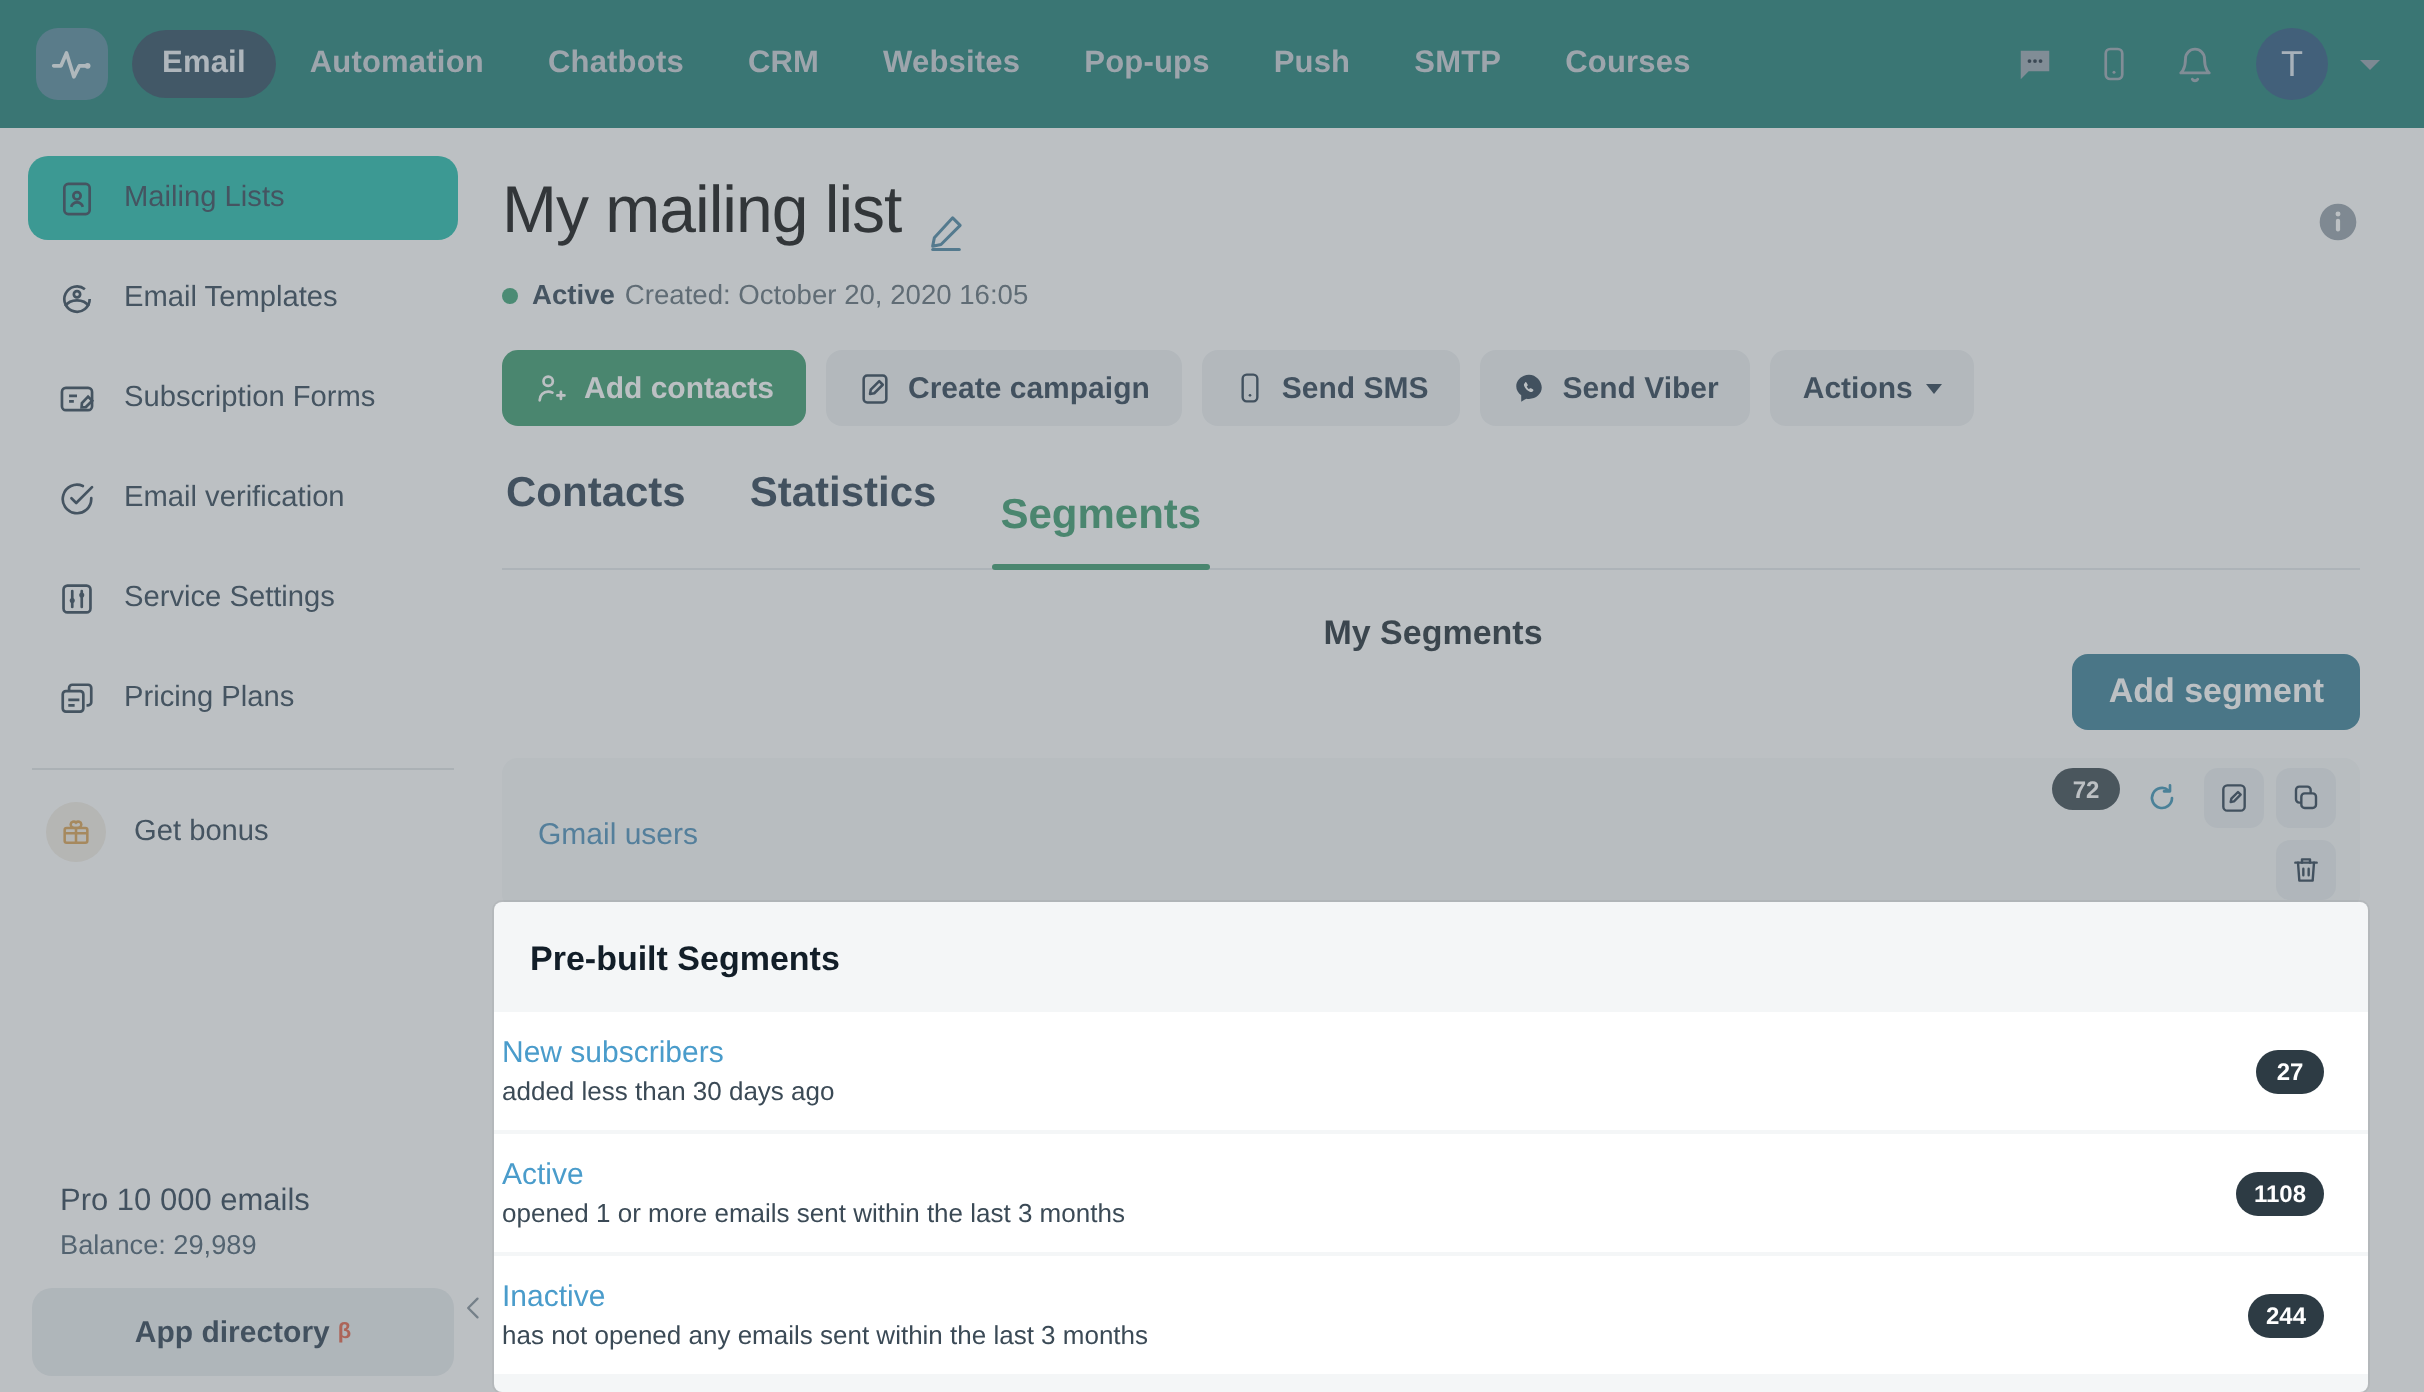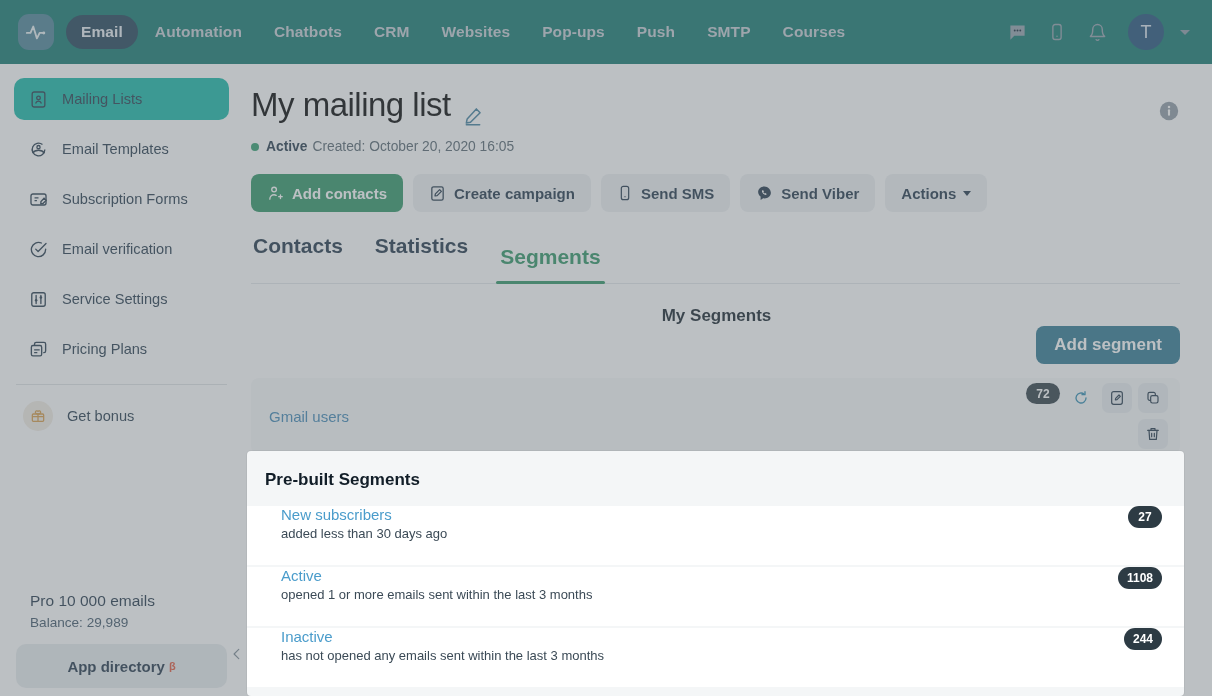--- a/index.html
+++ b/index.html
@@ -140,22 +140,22 @@
   .tool-col { display:flex; flex-direction:column; gap:6px; }
 
   
   .prebuilt-card {
     position:absolute; left:247px; top:451px; width:937px; height:245px;
     background:#f4f6f7; border-radius:4px; overflow:hidden; z-index:20;
     box-shadow: 0 0 0 1px rgba(0,0,0,0.04);
   }
   .prebuilt-title { font-size:17px; font-weight:700; color:#121e28; padding: 19px 0 16px 18px; }
   .pb-row {
-    background:#ffffff; height:59px; display:flex; align-items:flex-start;
-    padding: 0 22px 0 34px; margin-bottom:2px;
+    background:#ffffff; height:59px; display:flex; align-items:center;
+    padding: 0 22px 0 4px; margin-bottom:2px;
   }
   .pb-texts { display:flex; flex-direction:column; gap:3px; }
   .pb-name { color:#4a9ccb; font-size:15px; }
   .pb-desc { color:#3b4a56; font-size:13px; }
   .pb-badge {
     margin-left:auto; min-width:34px; height:22px; border-radius:11px; background:#2d3b44;
     color:#ffffff; font-size:12px; font-weight:700; display:flex;align-items:center;justify-content:center;
     padding: 0 9px;
   }
 

